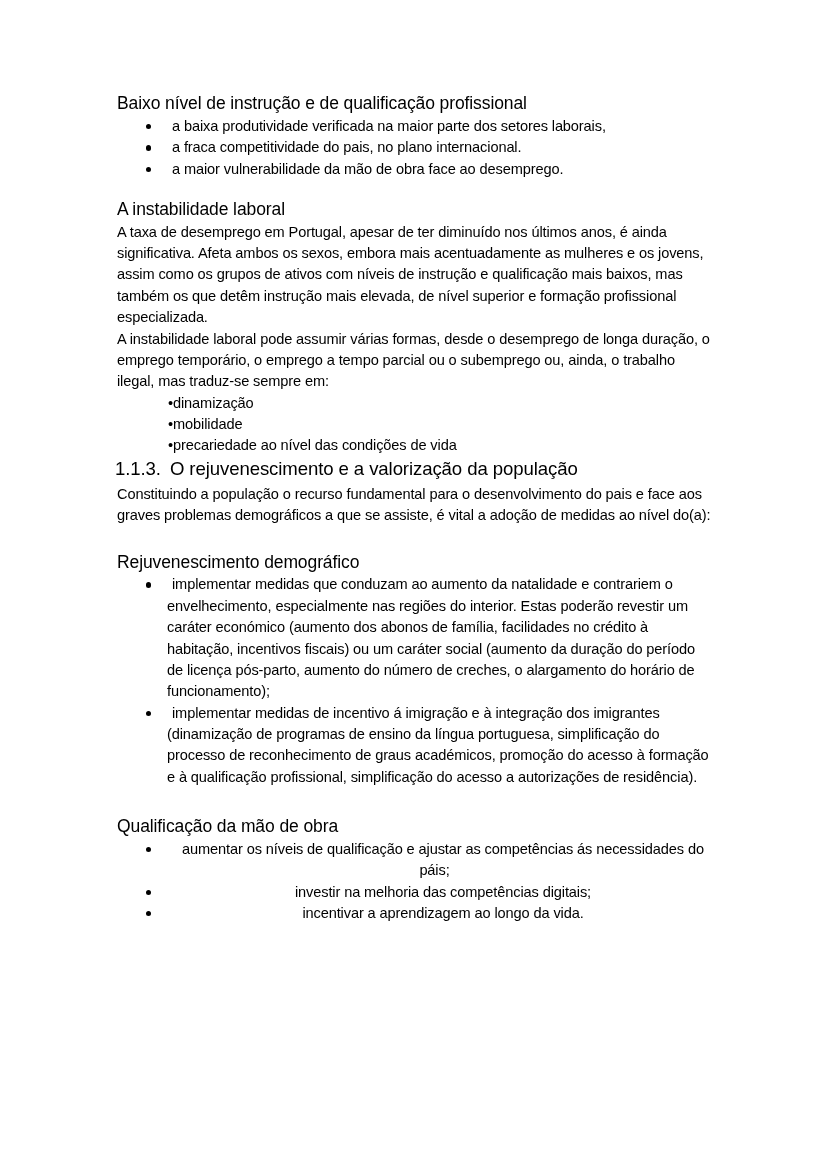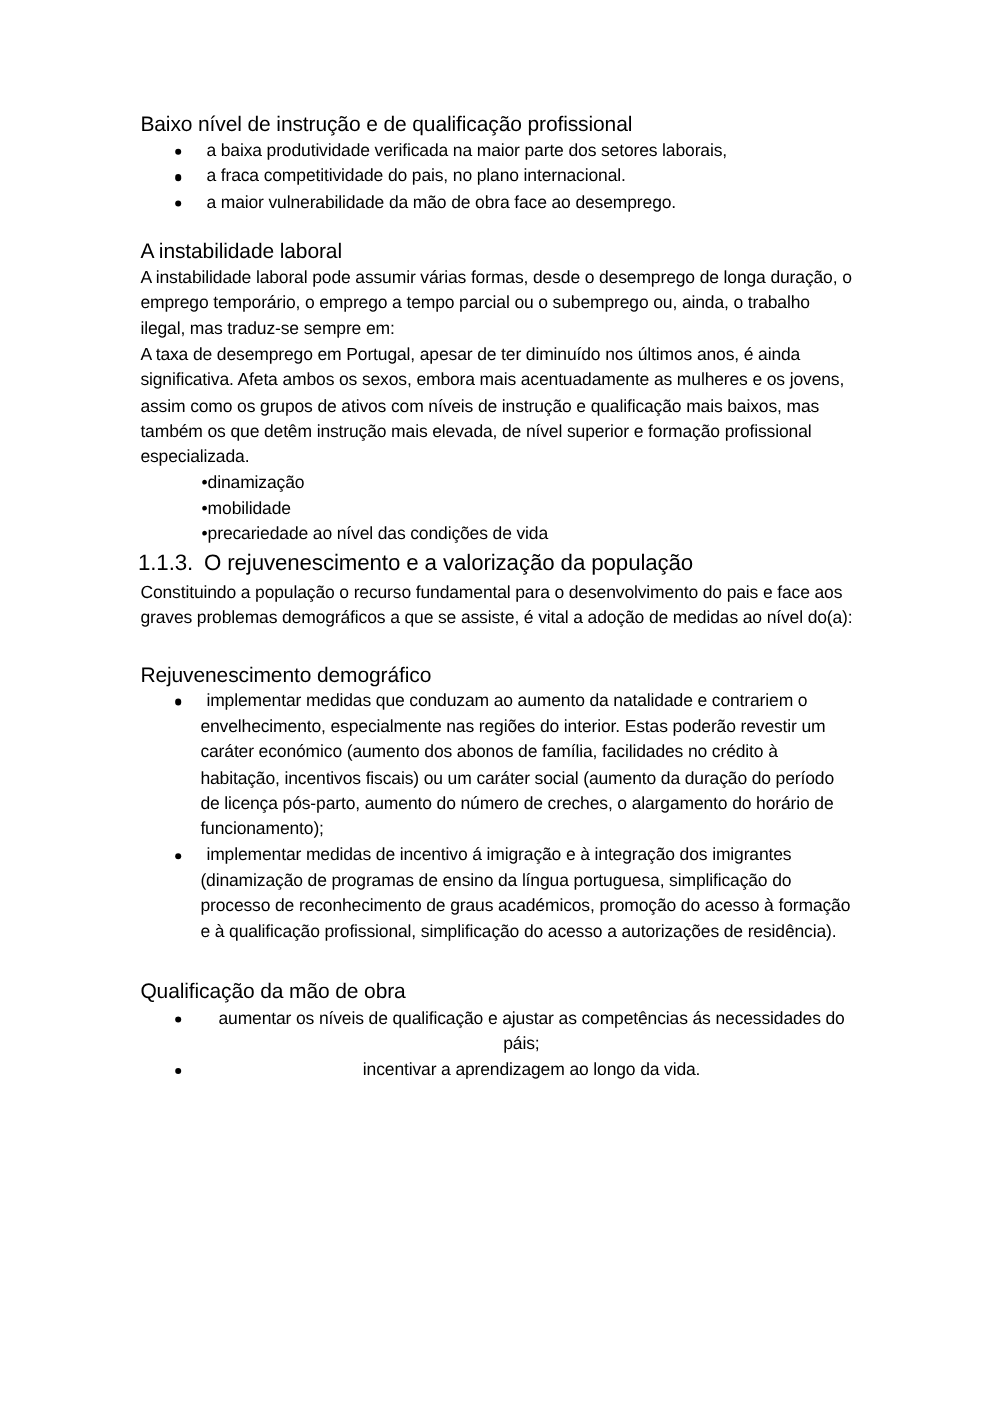--- a/index.html
+++ b/index.html
@@ -136,23 +136,23 @@
     <ul class="disc-list">
       <li><span class="lead"></span><span>a baixa produtividade verificada na maior parte dos setores laborais,</span></li>
       <li><span class="lead"></span><span>a fraca competitividade do pais, no plano internacional.</span></li>
       <li><span class="lead"></span><span>a maior vulnerabilidade da mão de obra face ao desemprego.</span></li>
     </ul>
 
     <div class="gap-md"></div>
 
     <h2 class="h-section">A instabilidade laboral</h2>
 
+    <p class="para">A taxa de desemprego em Portugal, apesar de ter diminuído nos últimos anos, é ainda significativa. Afeta ambos os sexos, embora mais acentuadamente as mulheres e os jovens, assim como os grupos de ativos com níveis de instrução e qualificação mais baixos, mas também os que detêm instrução mais elevada, de nível superior e formação profissional especializada.</p>
+
     <p class="para">A instabilidade laboral pode assumir várias formas, desde o desemprego de longa duração, o emprego temporário, o emprego a tempo parcial ou o subemprego ou, ainda, o trabalho ilegal, mas traduz-se sempre em:</p>
-
-    <p class="para">A taxa de desemprego em Portugal, apesar de ter diminuído nos últimos anos, é ainda significativa. Afeta ambos os sexos, embora mais acentuadamente as mulheres e os jovens, assim como os grupos de ativos com níveis de instrução e qualificação mais baixos, mas também os que detêm instrução mais elevada, de nível superior e formação profissional especializada.</p>
 
     <ul class="inline-dot-list">
       <li><span class="dot">•</span><span>dinamização</span></li>
       <li><span class="dot">•</span><span>mobilidade</span></li>
       <li><span class="dot">•</span><span>precariedade ao nível das condições de vida</span></li>
     </ul>
 
     <h2 class="h-numbered">
       <span>1.1.3.</span><span class="num-gap"></span><span>O rejuvenescimento e a valorização da população</span>
     </h2>
@@ -167,17 +167,18 @@
       <li>implementar medidas que conduzam ao aumento da natalidade e contrariem o envelhecimento, especialmente nas regiões do interior. Estas poderão revestir um caráter económico (aumento dos abonos de família, facilidades no crédito à habitação, incentivos fiscais) ou um caráter social (aumento da duração do período de licença pós-parto, aumento do número de creches, o alargamento do horário de funcionamento);</li>
       <li>implementar medidas de incentivo á imigração e à integração dos imigrantes (dinamização de programas de ensino da língua portuguesa, simplificação do processo de reconhecimento de graus académicos, promoção do acesso à formação e à qualificação profissional, simplificação do acesso a autorizações de residência).</li>
     </ul>
 
     <div class="gap-xl"></div>
 
     <h2 class="h-section">Qualificação da mão de obra</h2>
 
     <ul class="disc-list hang-back">
       <li>aumentar os níveis de qualificação e ajustar as competências ás necessidades do páis;</li>
+      <li>investir na melhoria das competências digitais;</li>
       <li>incentivar a aprendizagem ao longo da vida.</li>
     </ul>
 
   </div>
 </div>
 
 </body></html>

